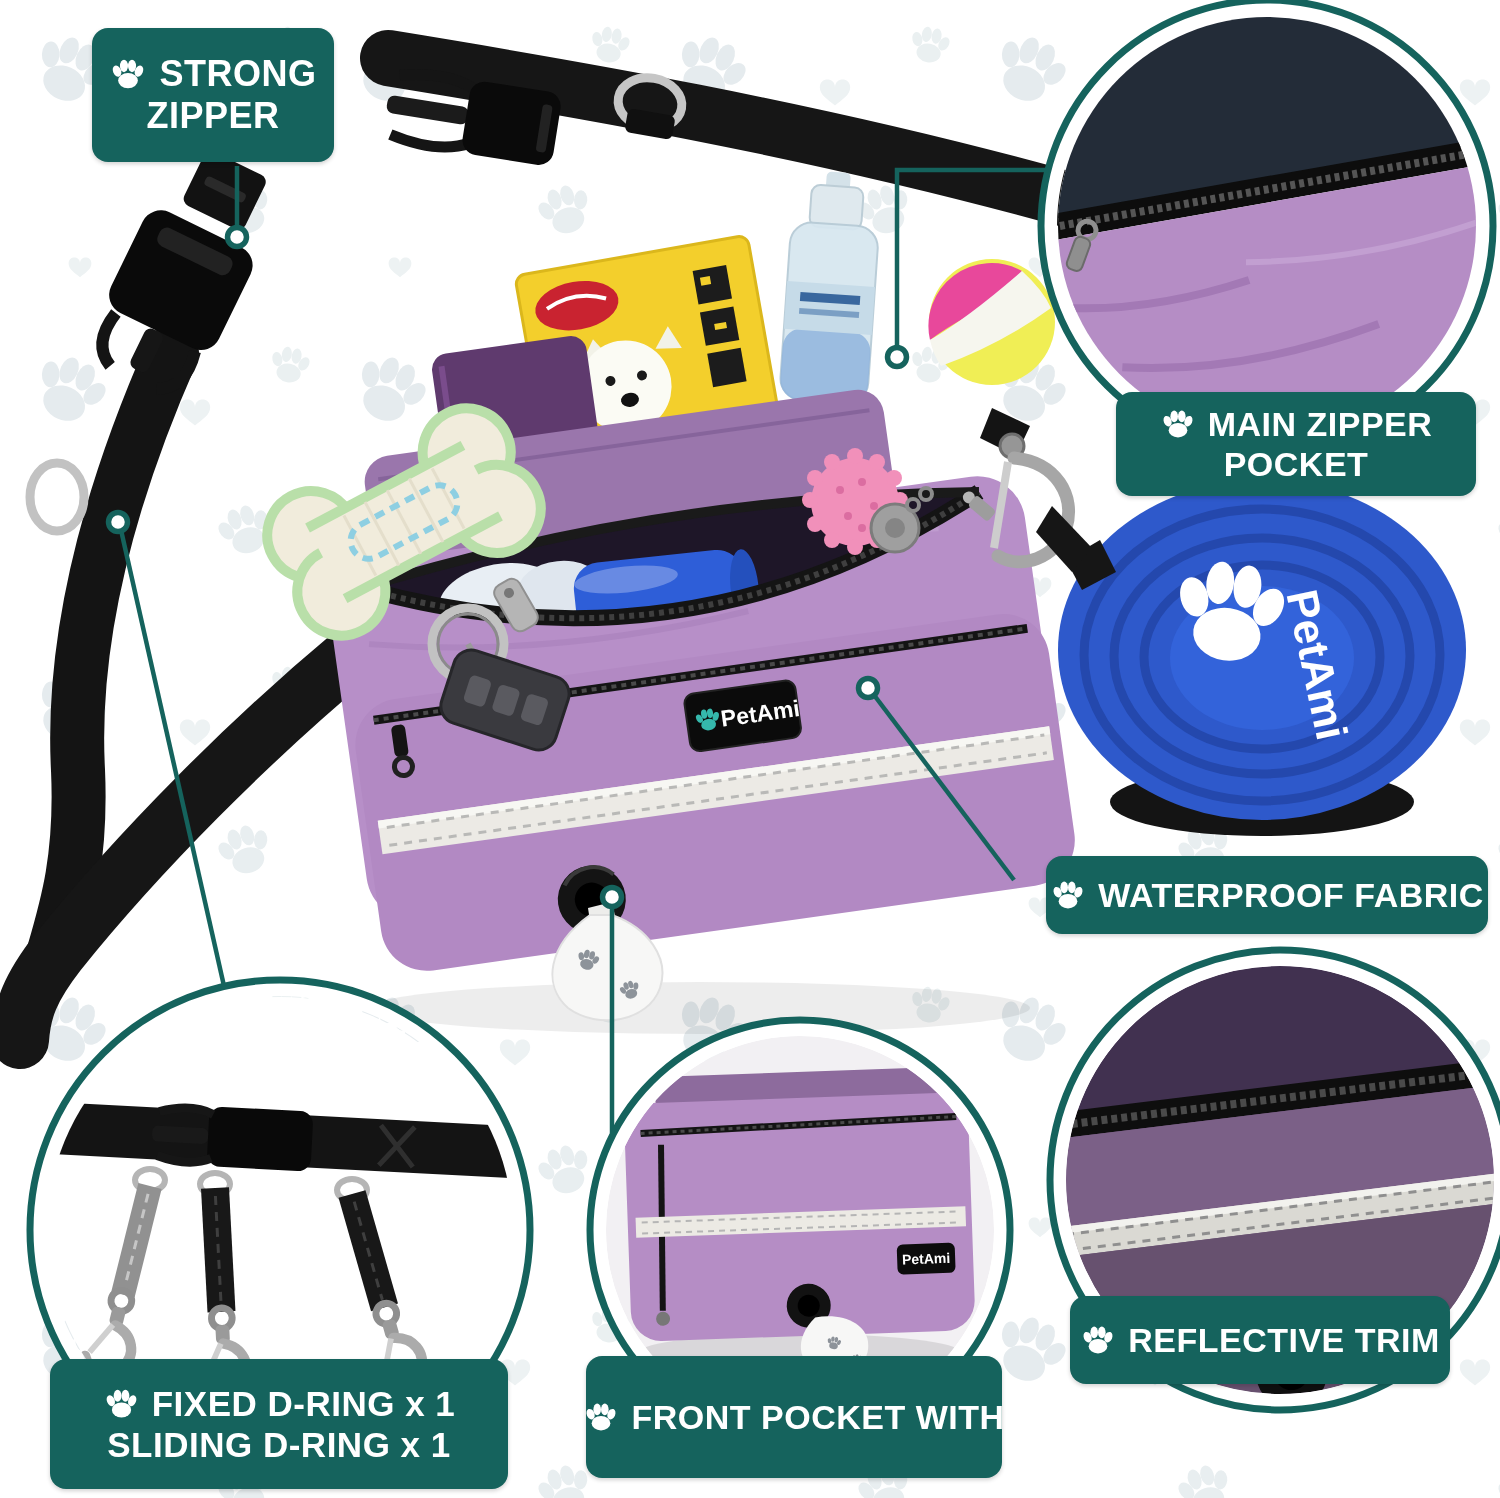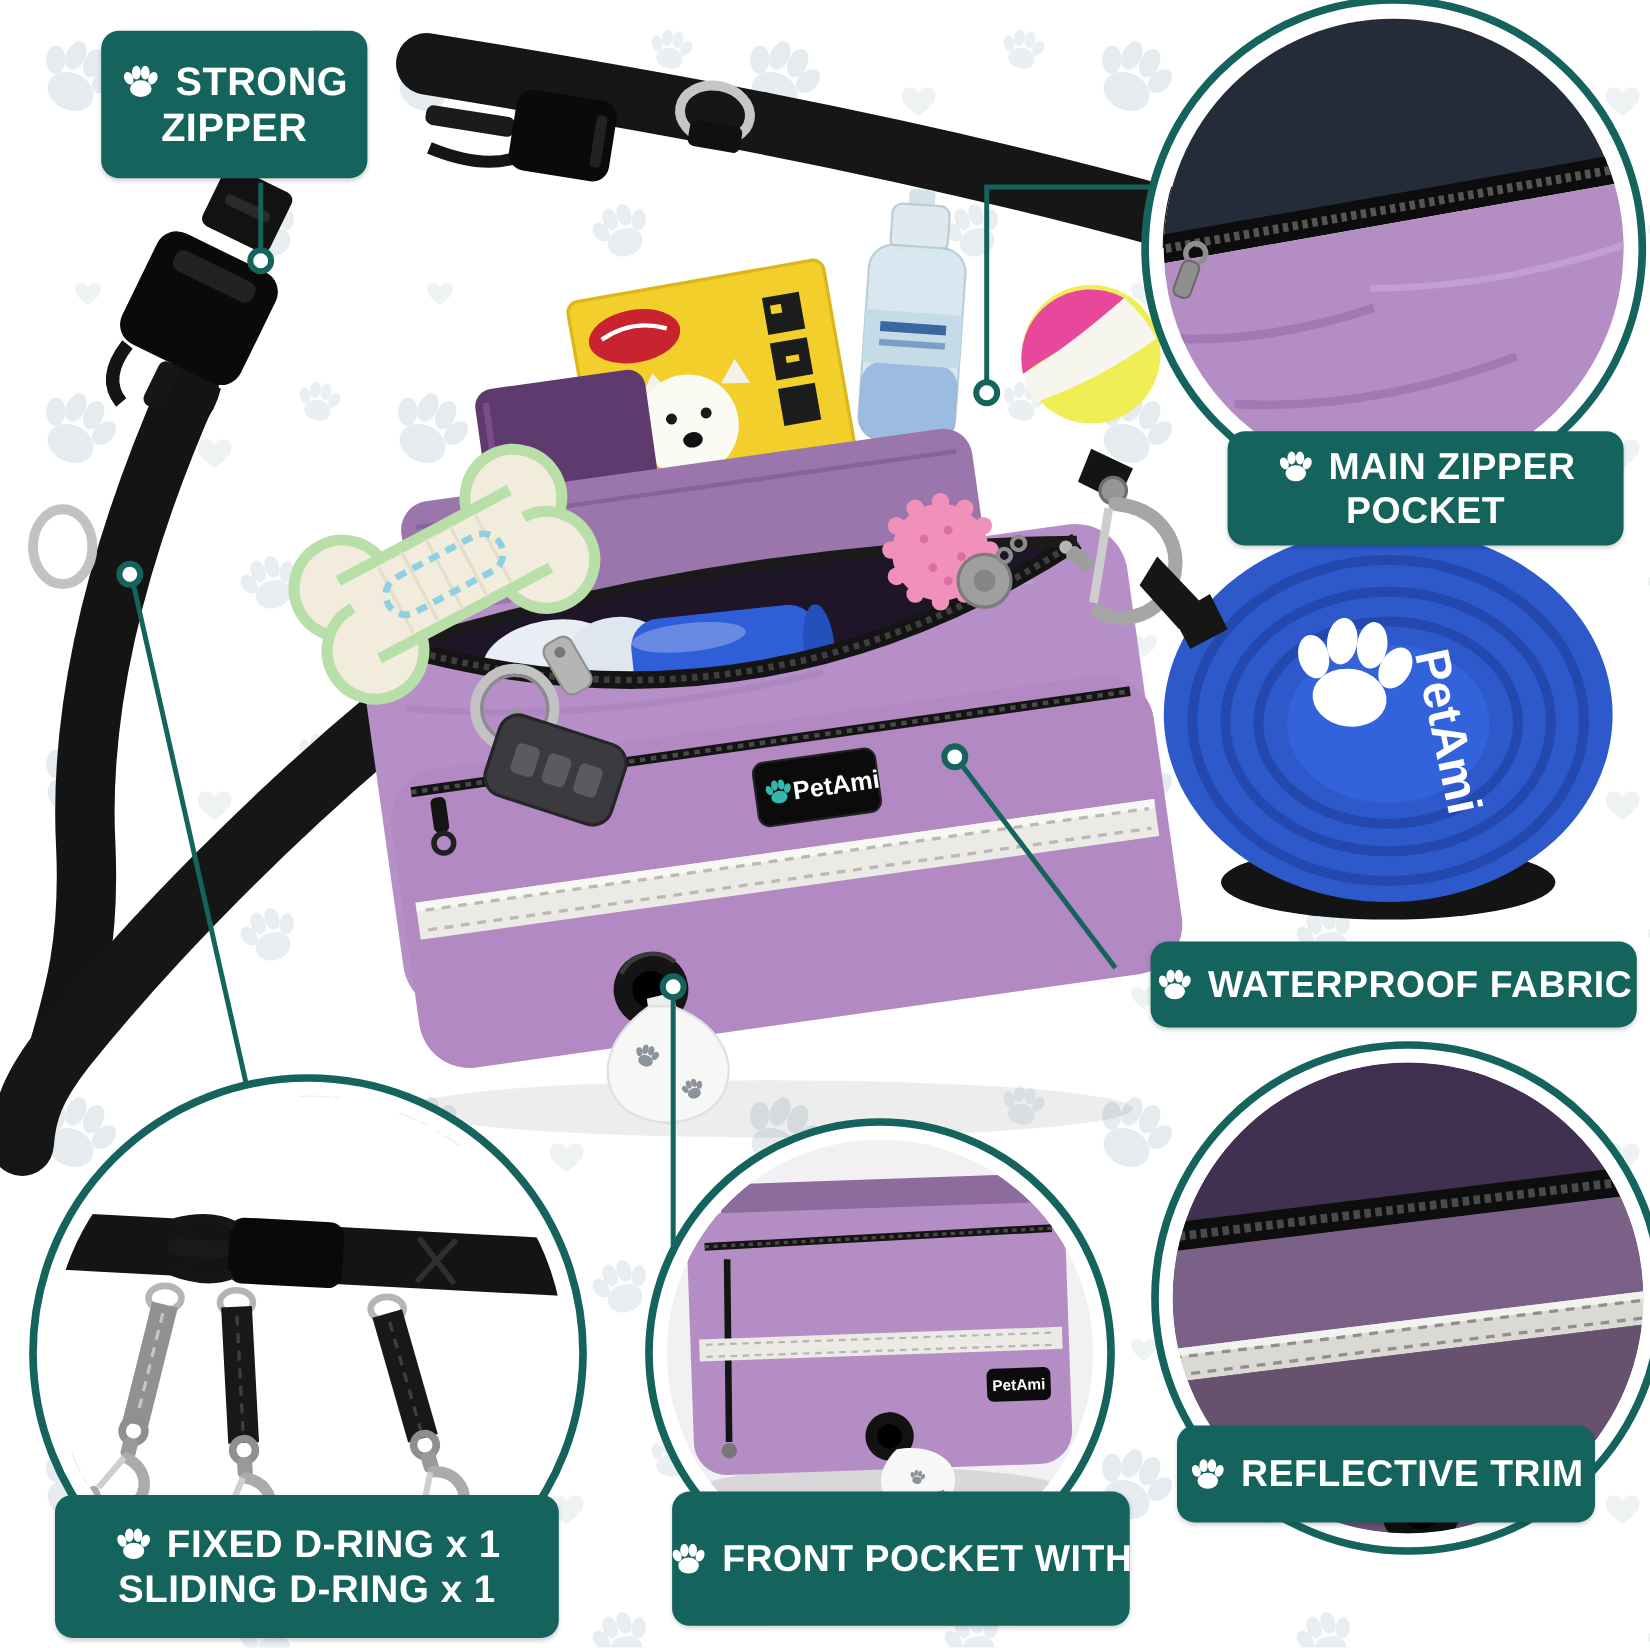--- a/index.html
+++ b/index.html
@@ -431,21 +431,21 @@
 
 <div class="callout" style="left:1070px;top:1296px;width:380px;height:88px;font-size:34px;">
   <div class="row">
     <svg class="paw" width="36" height="36" viewBox="-26 -26 52 52">
           <use href="#paw-shape" fill="#ffffff"></use>
         </svg>
     <span>REFLECTIVE TRIM</span>
   </div>
 </div>
 
-<div class="callout" style="left:586px;top:1356px;width:416px;height:122px;font-size:34px;margin-left:25px;">
+<div class="callout" style="left:586px;top:1356px;width:416px;height:122px;font-size:34px;">
   <div class="row">
     <svg class="paw" width="36" height="36" viewBox="-26 -26 52 52">
           <use href="#paw-shape" fill="#ffffff"></use>
         </svg>
     <span>FRONT POCKET WITH</span>
   </div>
 </div>
 
 <div class="callout" style="left:50px;top:1312px;width:458px;height:130px;font-size:35px;margin-top:47px;">
   <div class="row">

